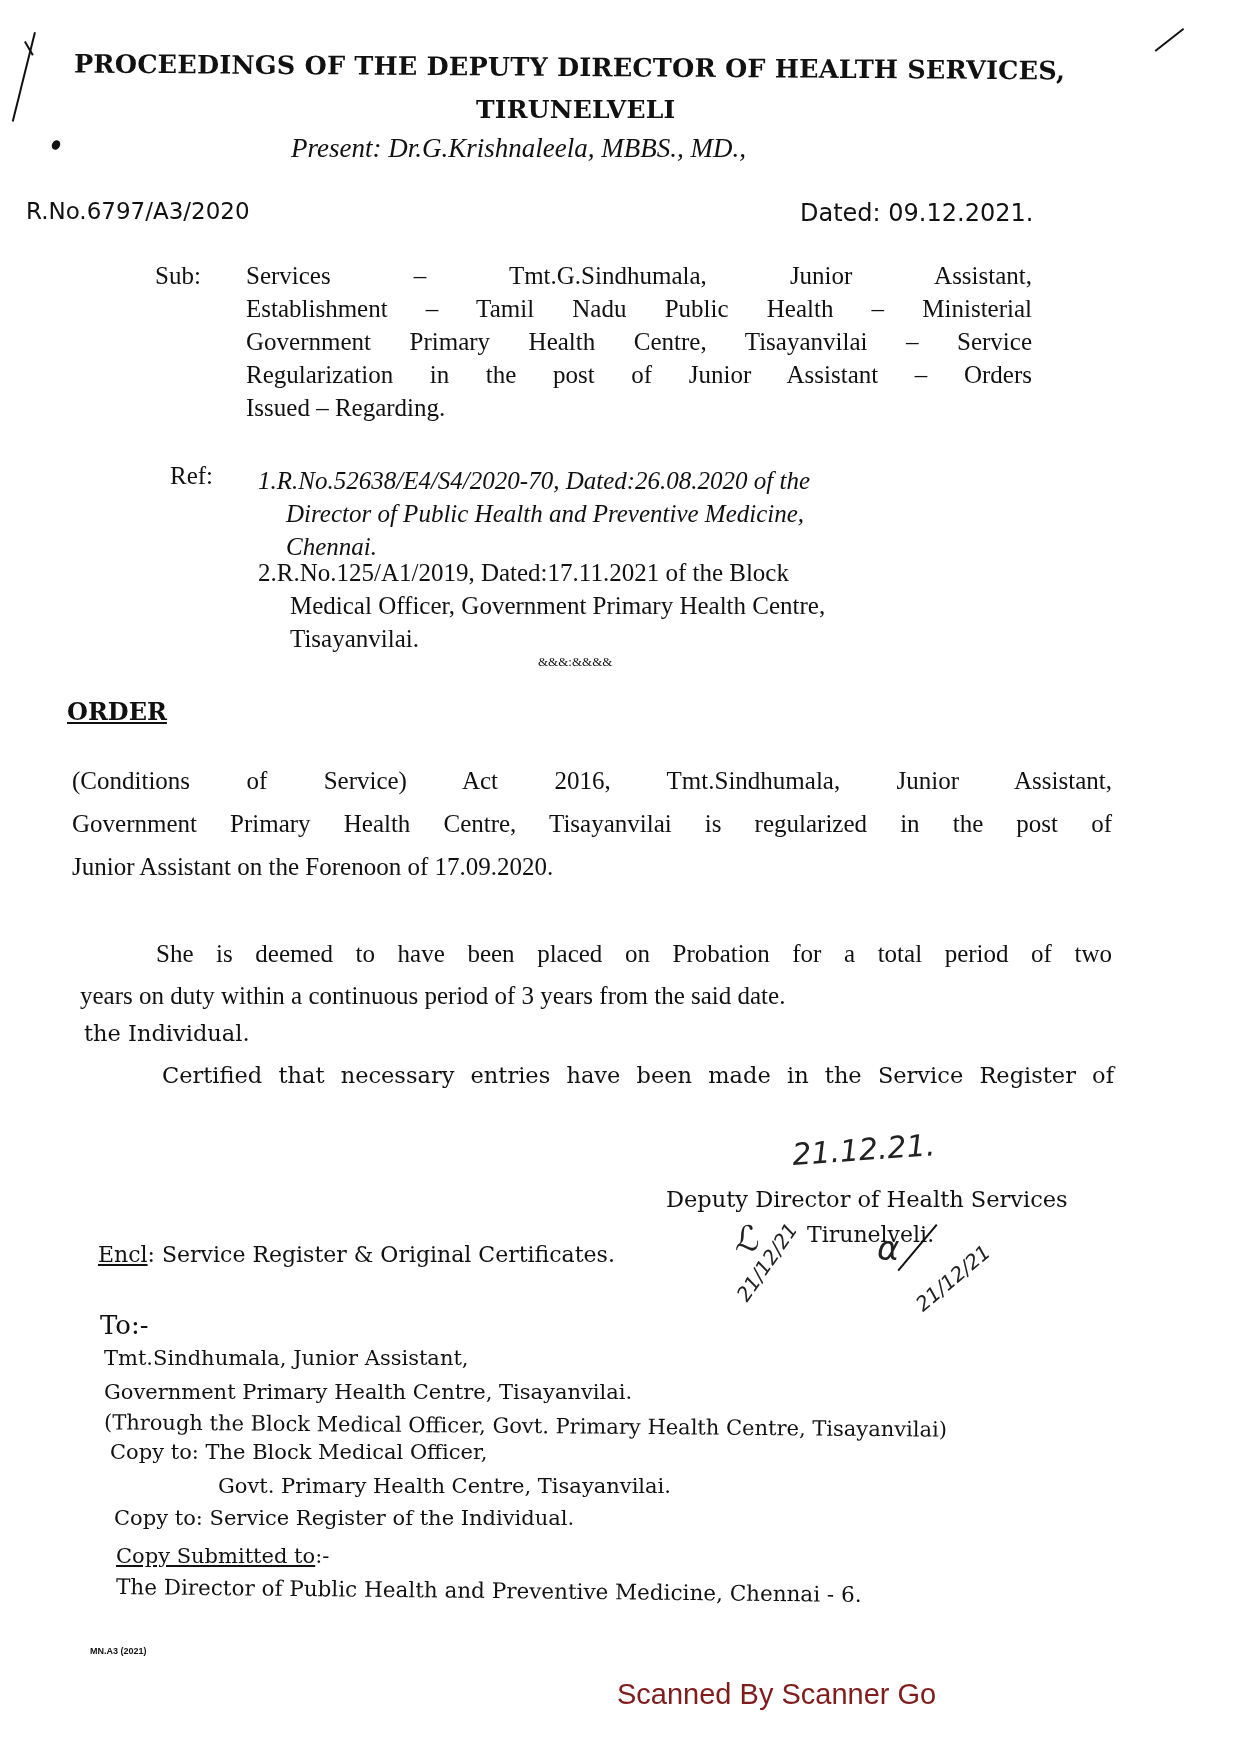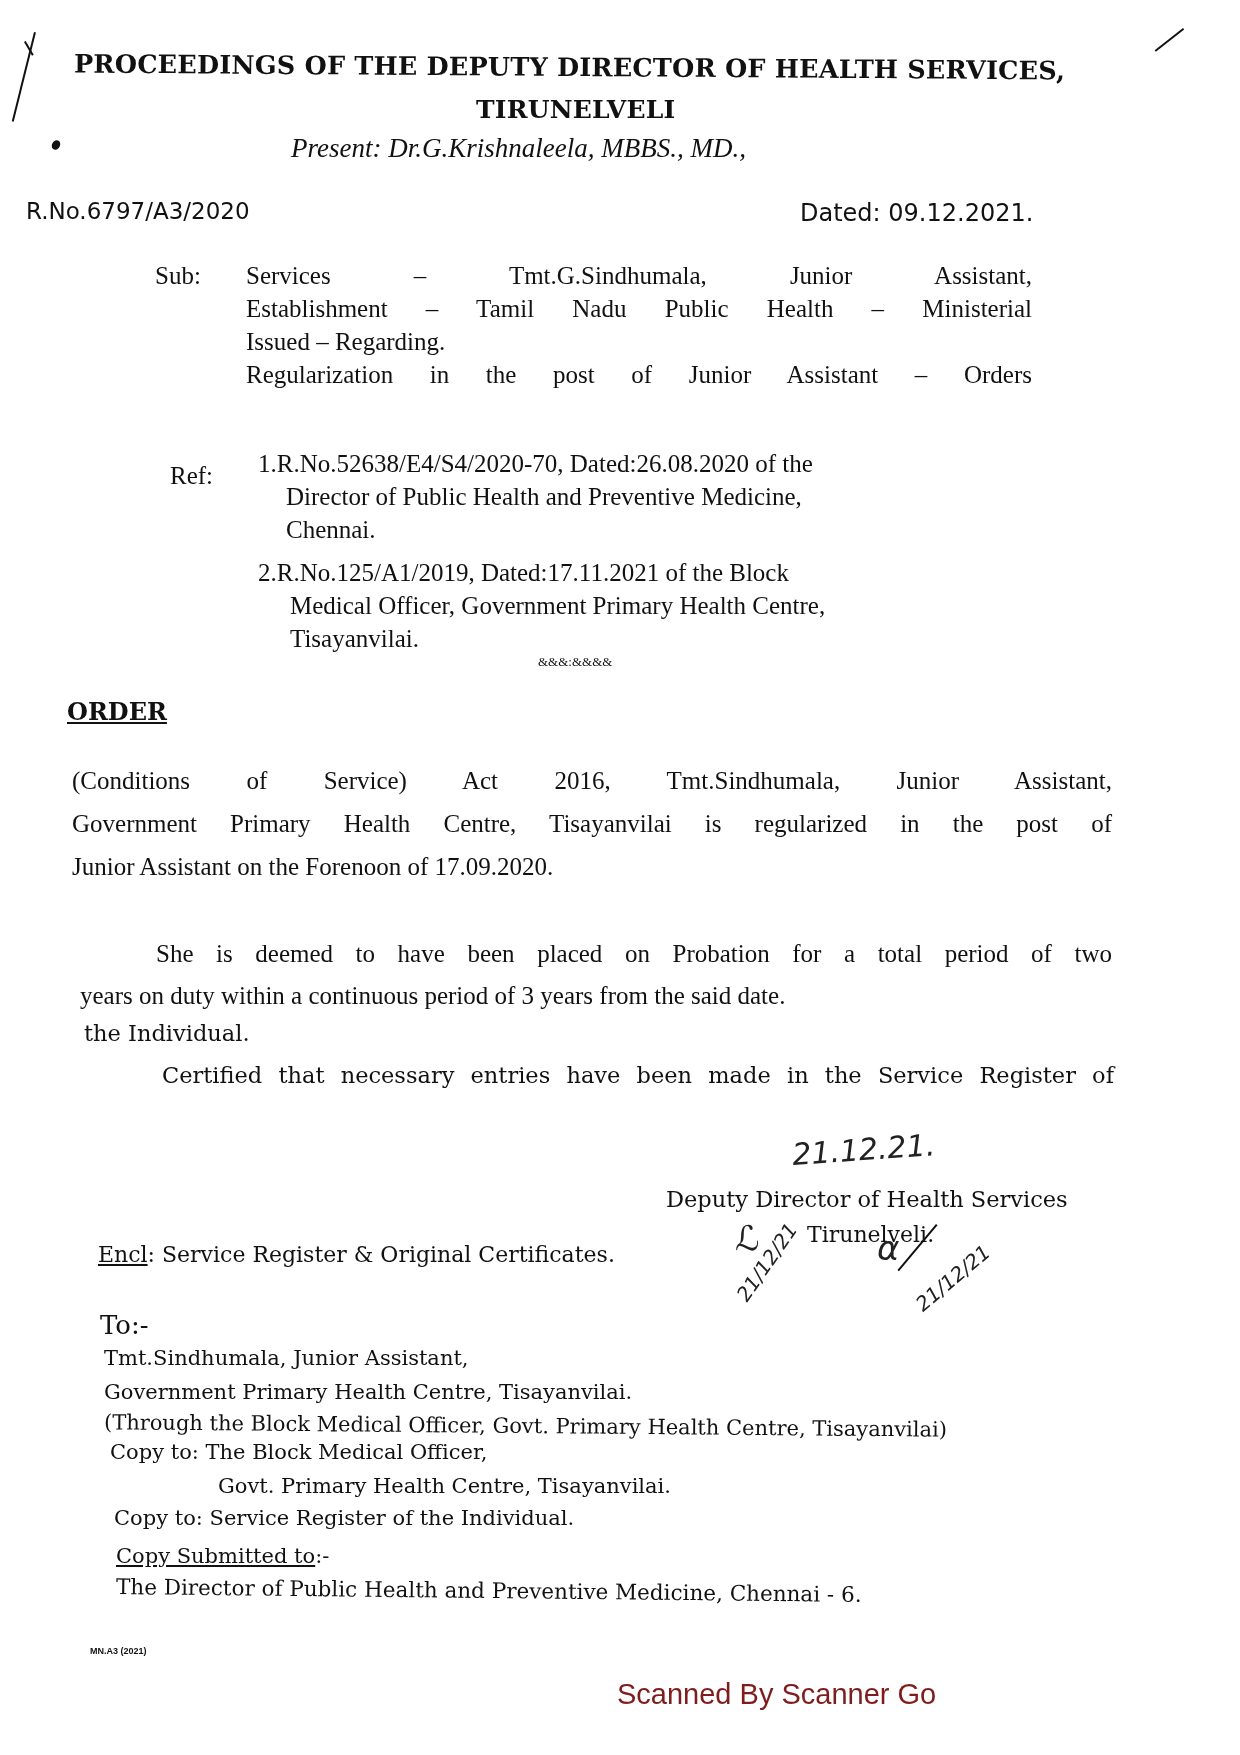--- a/index.html
+++ b/index.html
@@ -28,26 +28,27 @@
 <div class="abs hdr" style="left:74px;top:52px;font-size:25.5px;transform:rotate(0.4deg);">PROCEEDINGS OF THE DEPUTY DIRECTOR OF HEALTH SERVICES,</div>
 <div class="abs hdr" style="left:476px;top:95px;">TIRUNELVELI</div>
 <div class="abs present" style="left:291px;top:133px;">Present: Dr.G.Krishnaleela, MBBS., MD.,</div>
 <div class="abs txt" style="left:26px;top:195px;font-family:'DejaVu Sans',sans-serif;font-size:23px;">R.No.6797/A3/2020</div>
 <div class="abs txt" style="left:800px;top:197px;font-family:'DejaVu Sans',sans-serif;font-size:24px;">Dated: 09.12.2021.</div>
 
 <div class="abs txt" style="left:155px;top:259px;">Sub:</div>
 <div style="position:absolute;left:246px;top:259px;width:786px;">
   <div class="txt justify">Services – Tmt.G.Sindhumala, Junior Assistant,</div>
   <div class="txt justify">Establishment – Tamil Nadu Public Health – Ministerial</div>
+  <div class="txt justify">Government Primary Health Centre, Tisayanvilai – Service</div>
+  <div class="txt justify">Regularization in the post of Junior Assistant – Orders</div>
   <div class="txt">Issued – Regarding.</div>
-  <div class="txt justify">Regularization in the post of Junior Assistant – Orders</div>
 </div>
 
 <div class="abs txt" style="left:170px;top:459px;">Ref:</div>
-<div style="position:absolute;left:258px;top:447px;">
+<div style="position:absolute;left:258px;top:464px;font-style:italic;">
   <div class="txt">1.R.No.52638/E4/S4/2020-70, Dated:26.08.2020 of the</div>
   <div class="txt" style="padding-left:28px;">Director of Public Health and Preventive Medicine,</div>
   <div class="txt" style="padding-left:28px;">Chennai.</div>
 </div>
 <div style="position:absolute;left:258px;top:556px;">
   <div class="txt">2.R.No.125/A1/2019, Dated:17.11.2021 of the Block</div>
   <div class="txt" style="padding-left:32px;">Medical Officer, Government Primary Health Centre,</div>
   <div class="txt" style="padding-left:32px;">Tisayanvilai.</div>
 </div>
 <div class="abs" style="left:538px;top:654px;font-size:13px;">&amp;&amp;&amp;:&amp;&amp;&amp;&amp;</div>

